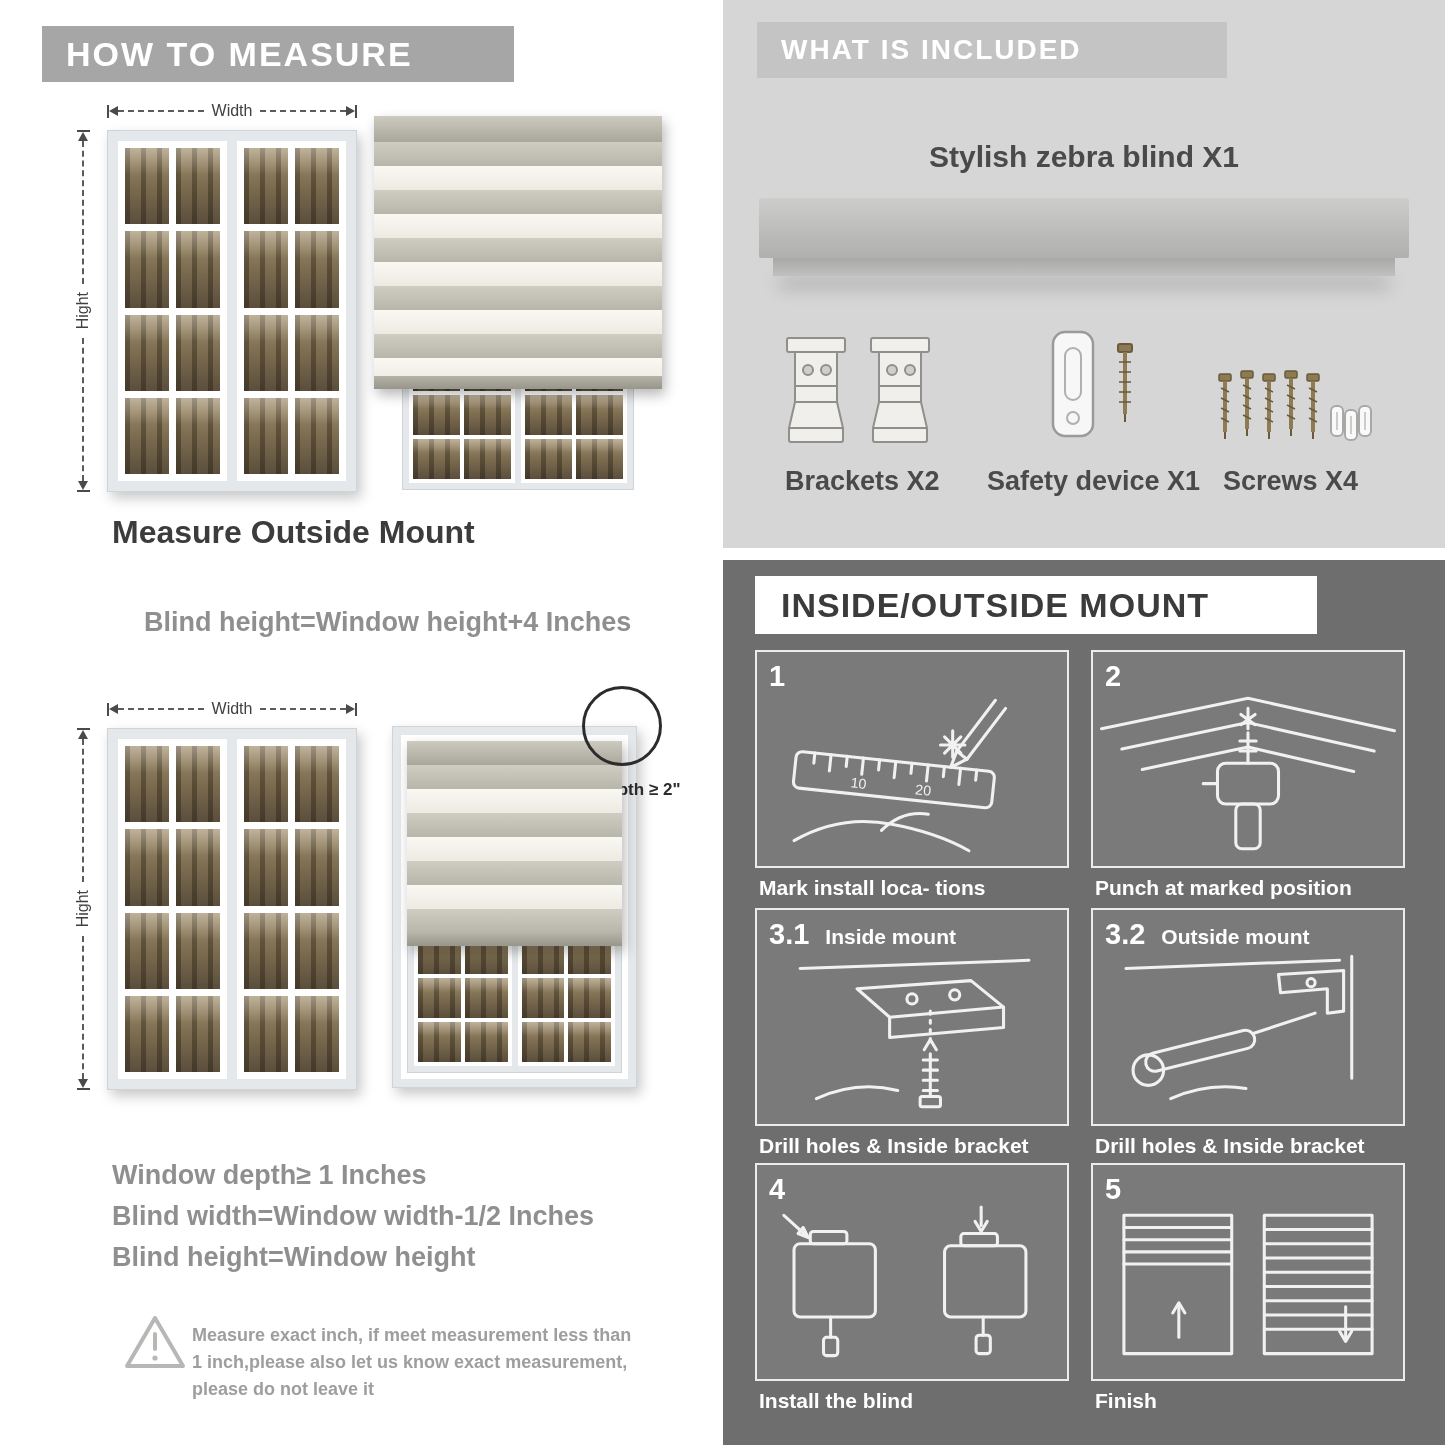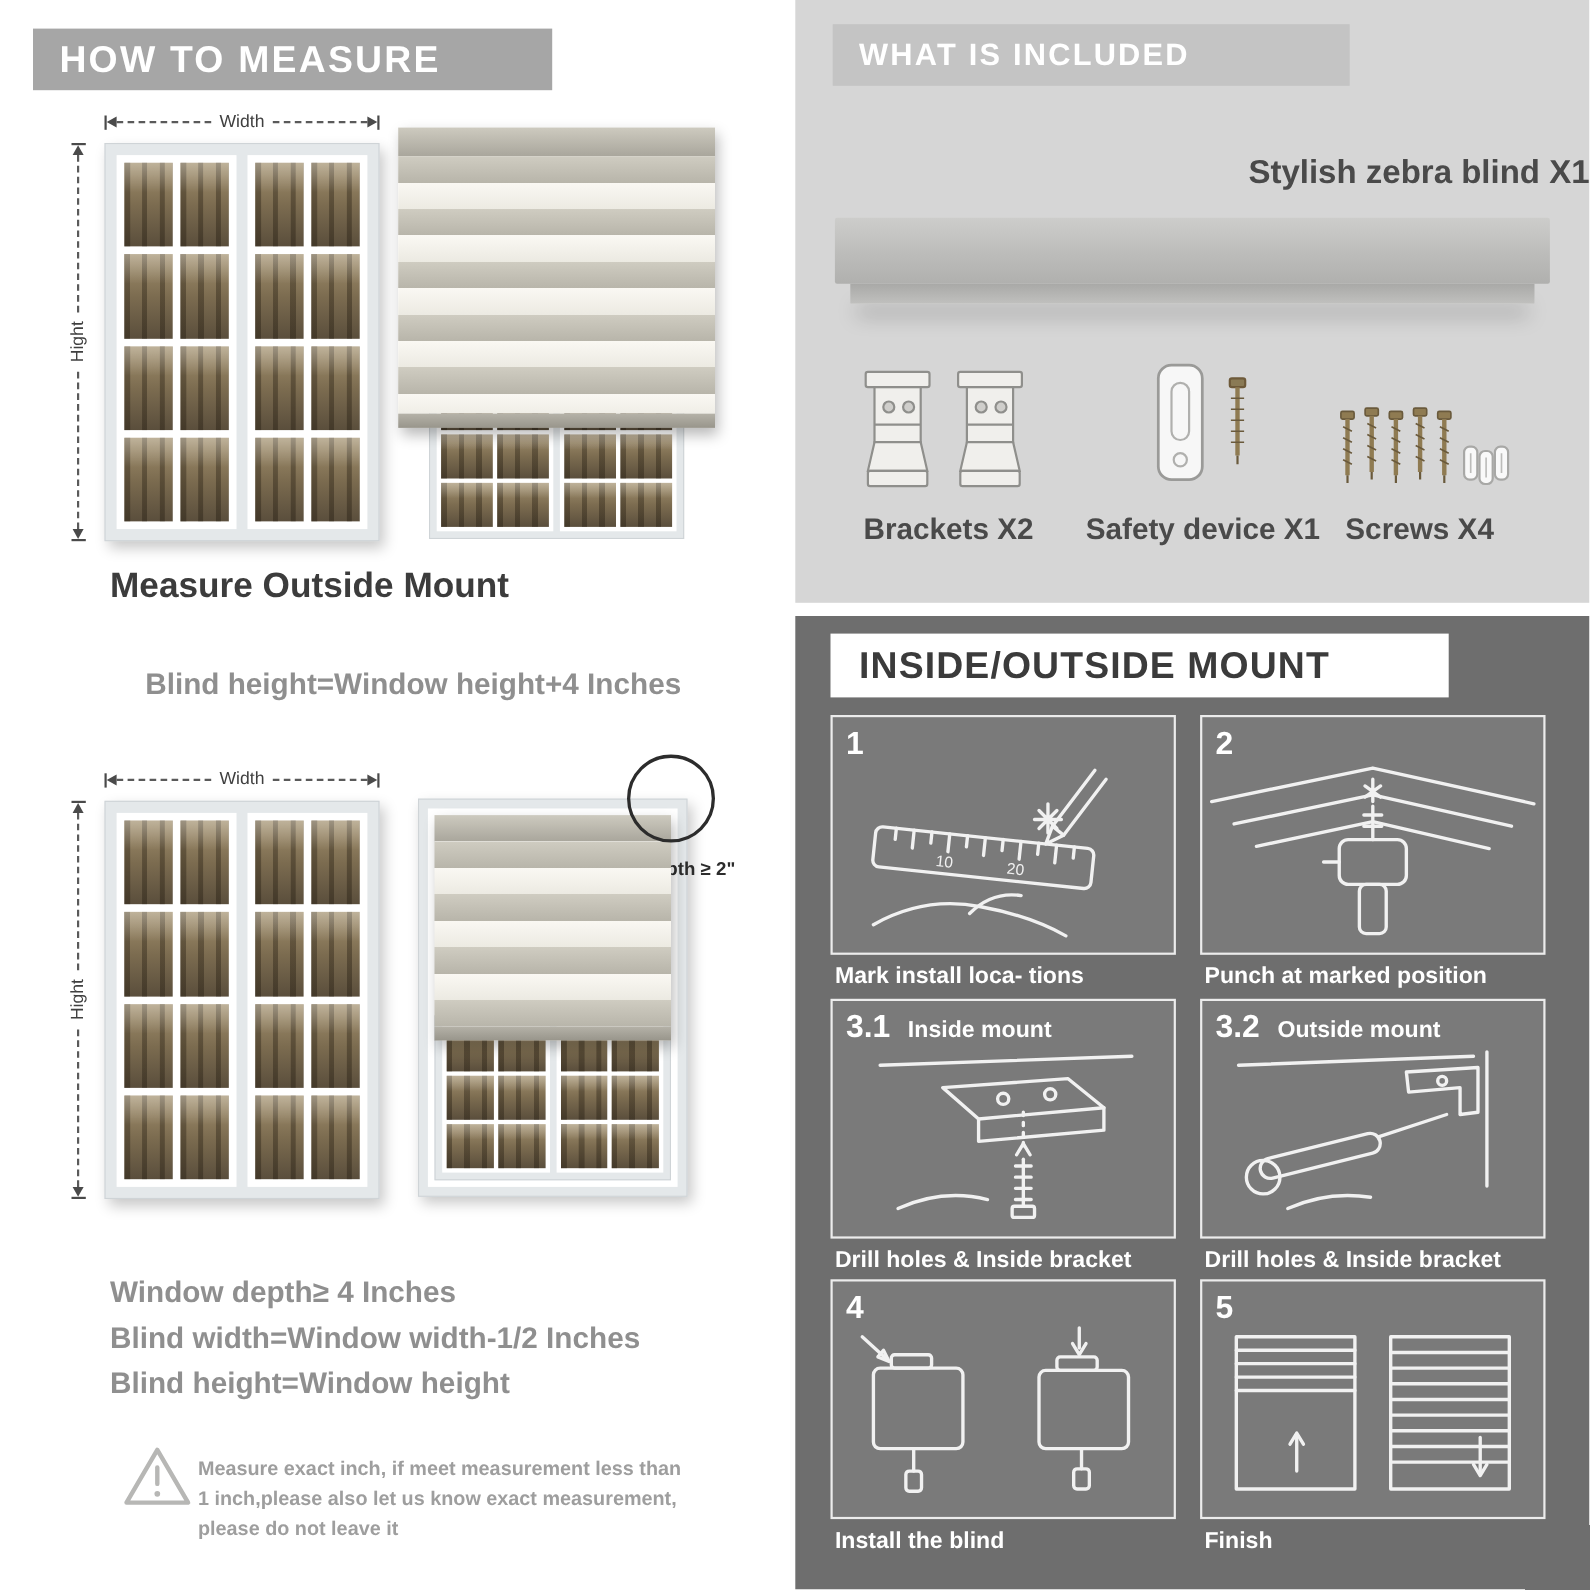--- a/index.html
+++ b/index.html
@@ -5,21 +5,21 @@
   * { margin:0; padding:0; box-sizing:border-box; }
   html,body { width:1445px; height:1445px; }
   body { font-family:"Liberation Sans", sans-serif; background:#ffffff; }
   .page { position:relative; width:1445px; height:1445px; overflow:hidden; background:#fff; }
 
   
   .abs { position:absolute; }
   .banner { display:flex; align-items:center; font-weight:bold; letter-spacing:2px; }
 
   
-  .left { position:absolute; left:0; top:0; width:723px; height:1123px; background:#fff; }
+  .left { position:absolute; left:12px; top:0; width:723px; height:1123px; background:#fff; }
   .banner-left { left:30px; top:26px; width:472px; height:56px; background:#a6a6a6; color:#fff; font-size:34px; padding-left:24px; }
 
   .h-dark { font-size:32px; font-weight:bold; color:#3c3c3c; }
   .h-gray { font-size:27px; font-weight:bold; color:#8f8f8f; }
 
   
   .dim-h { position:absolute; display:flex; align-items:center; height:18px; }
   .dim-v { position:absolute; display:flex; flex-direction:column; align-items:center; width:18px; }
   .dim-h .tick { width:2px; height:13px; background:#4a4a4a; }
   .dim-v .tick { height:2px; width:13px; background:#4a4a4a; }
@@ -56,21 +56,21 @@
   .inner2 { position:relative; background:#fff; height:100%; }
 
   .depth-circle { position:absolute; width:80px; height:80px; border:3px solid #2c2c2c; border-radius:50%; z-index:5; }
   .depth-label { position:absolute; font-size:17px; font-weight:bold; color:#2c2c2c; }
 
   .note-text { position:absolute; font-size:18px; line-height:1.5; color:#9e9e9e; font-weight:bold; }
 
   
   .included { position:absolute; left:723px; top:0; width:722px; height:548px; background:#d6d6d6; }
   .banner-included { left:34px; top:22px; width:470px; height:56px; background:#c4c4c4; color:#fff; font-size:28px; padding-left:24px; position:absolute; }
-  .product-label { position:absolute; left:0; right:0; top:140px; text-align:right; font-size:30px; font-weight:bold; color:#4a4a4a; }
+  .product-label { position:absolute; left:0; right:0; top:140px; text-align:center; font-size:30px; font-weight:bold; color:#4a4a4a; }
   .headrail-graphic { position:absolute; left:36px; top:198px; width:650px; height:60px; border-radius:2px;
     background:linear-gradient(180deg,#cdcdcb,#bcbcba 55%,#b0b0ae); }
   .headrail-lip { position:absolute; left:50px; top:258px; width:622px; height:18px;
     background:linear-gradient(180deg,#a9a9a7,#c0c0be); box-shadow:0 16px 18px -6px rgba(0,0,0,.35); }
   .inc-label { position:absolute; font-size:27px; font-weight:bold; color:#4a4a4a; white-space:nowrap; }
   .inc-icon path, .inc-icon rect { fill:#f0efec; stroke:#8f8f8c; stroke-width:2; }
   .inc-icon circle { fill:#cfcecb; stroke:#8f8f8c; stroke-width:2; }
 
   
   .mount { position:absolute; left:723px; top:560px; width:722px; height:885px; background:#6e6e6e; }
@@ -233,21 +233,21 @@
             <div class="stripes" style="height:168px;"></div>
             <div class="bottomrail"></div>
           </div>
         </div>
       </div>
     </div>
 
     <div class="depth-circle" style="left:570px;top:686px;"></div>
     <div class="depth-label" style="left:584px;top:780px;">Depth ≥ 2"</div>
 
-    <div class="abs h-gray" style="left:100px;top:1160px;">Window depth≥ 4 Inches</div>
+    <div class="abs h-gray" style="left:100px;top:1160px;">Window depth≥ 1 Inches</div>
     <div class="abs h-gray" style="left:100px;top:1201px;text-align:center;">Blind width=Window width-1/2 Inches</div>
     <div class="abs h-gray" style="left:100px;top:1242px;">Blind height=Window height</div>
 
     <div class="abs" style="left:110px;top:1312px;width:66px;height:62px;">
       <svg viewBox="0 0 66 62" width="66" height="62">
         <path d="M33 6 L61 54 H5 Z" style="fill:none;stroke:#b7b7b5;stroke-width:4;stroke-linejoin:round"></path>
         <path d="M33 22 v15" style="fill:none;stroke:#b7b7b5;stroke-width:4;stroke-linecap:round"></path>
         <circle cx="33" cy="46" r="2.6" style="fill:#b7b7b5"></circle>
       </svg>
     </div>

